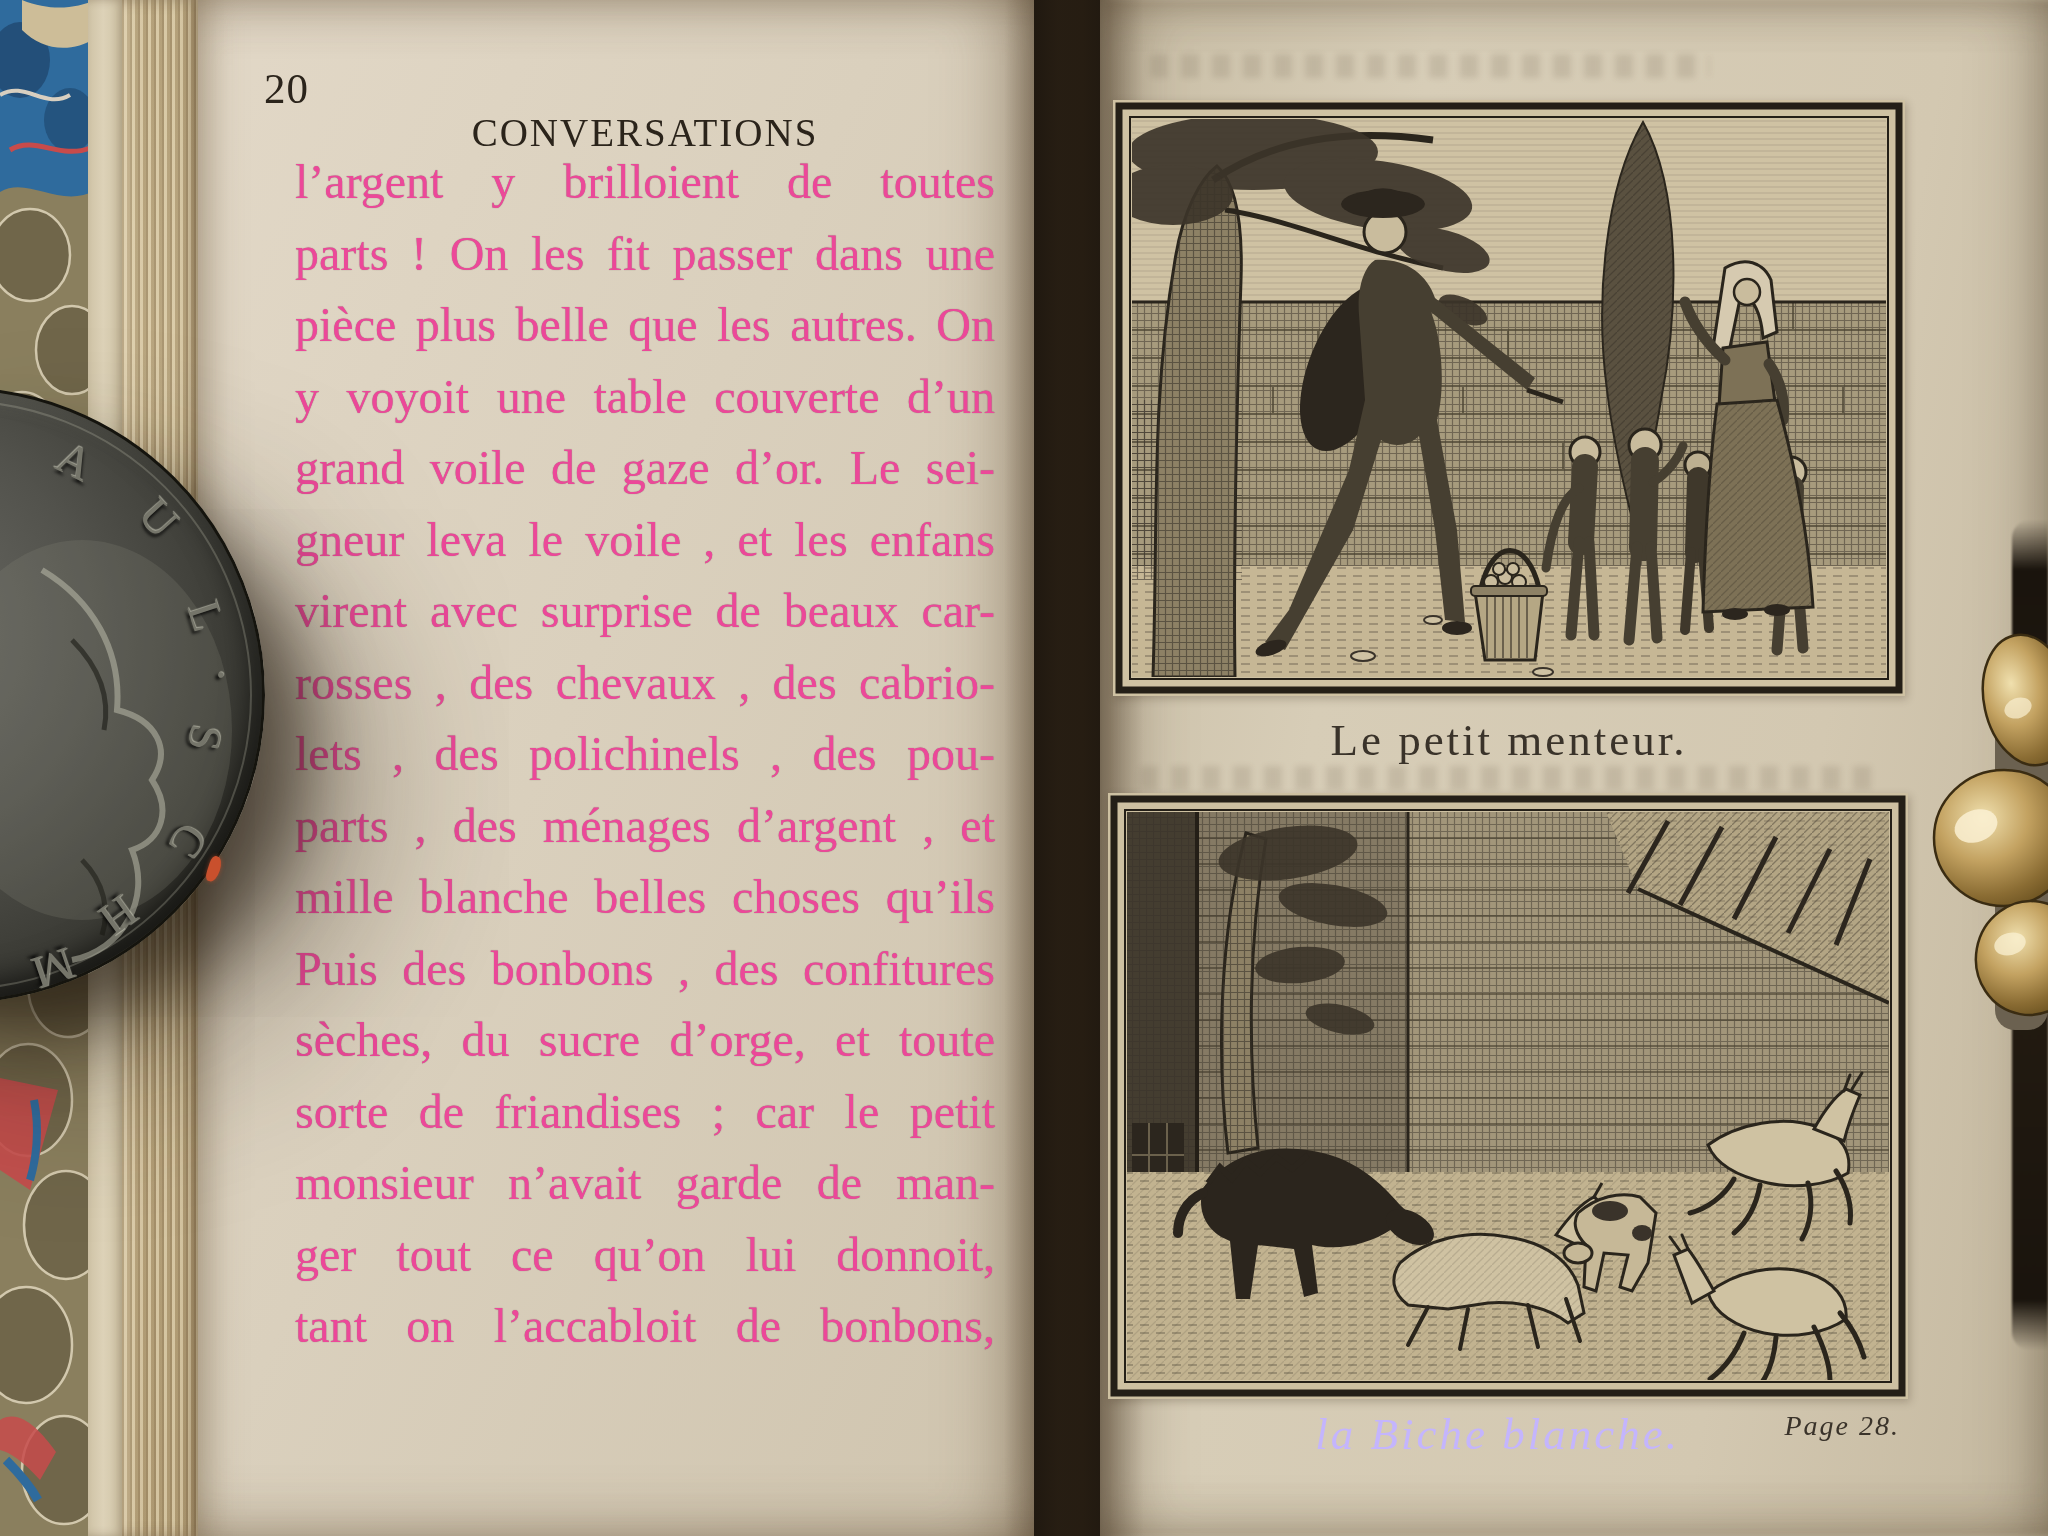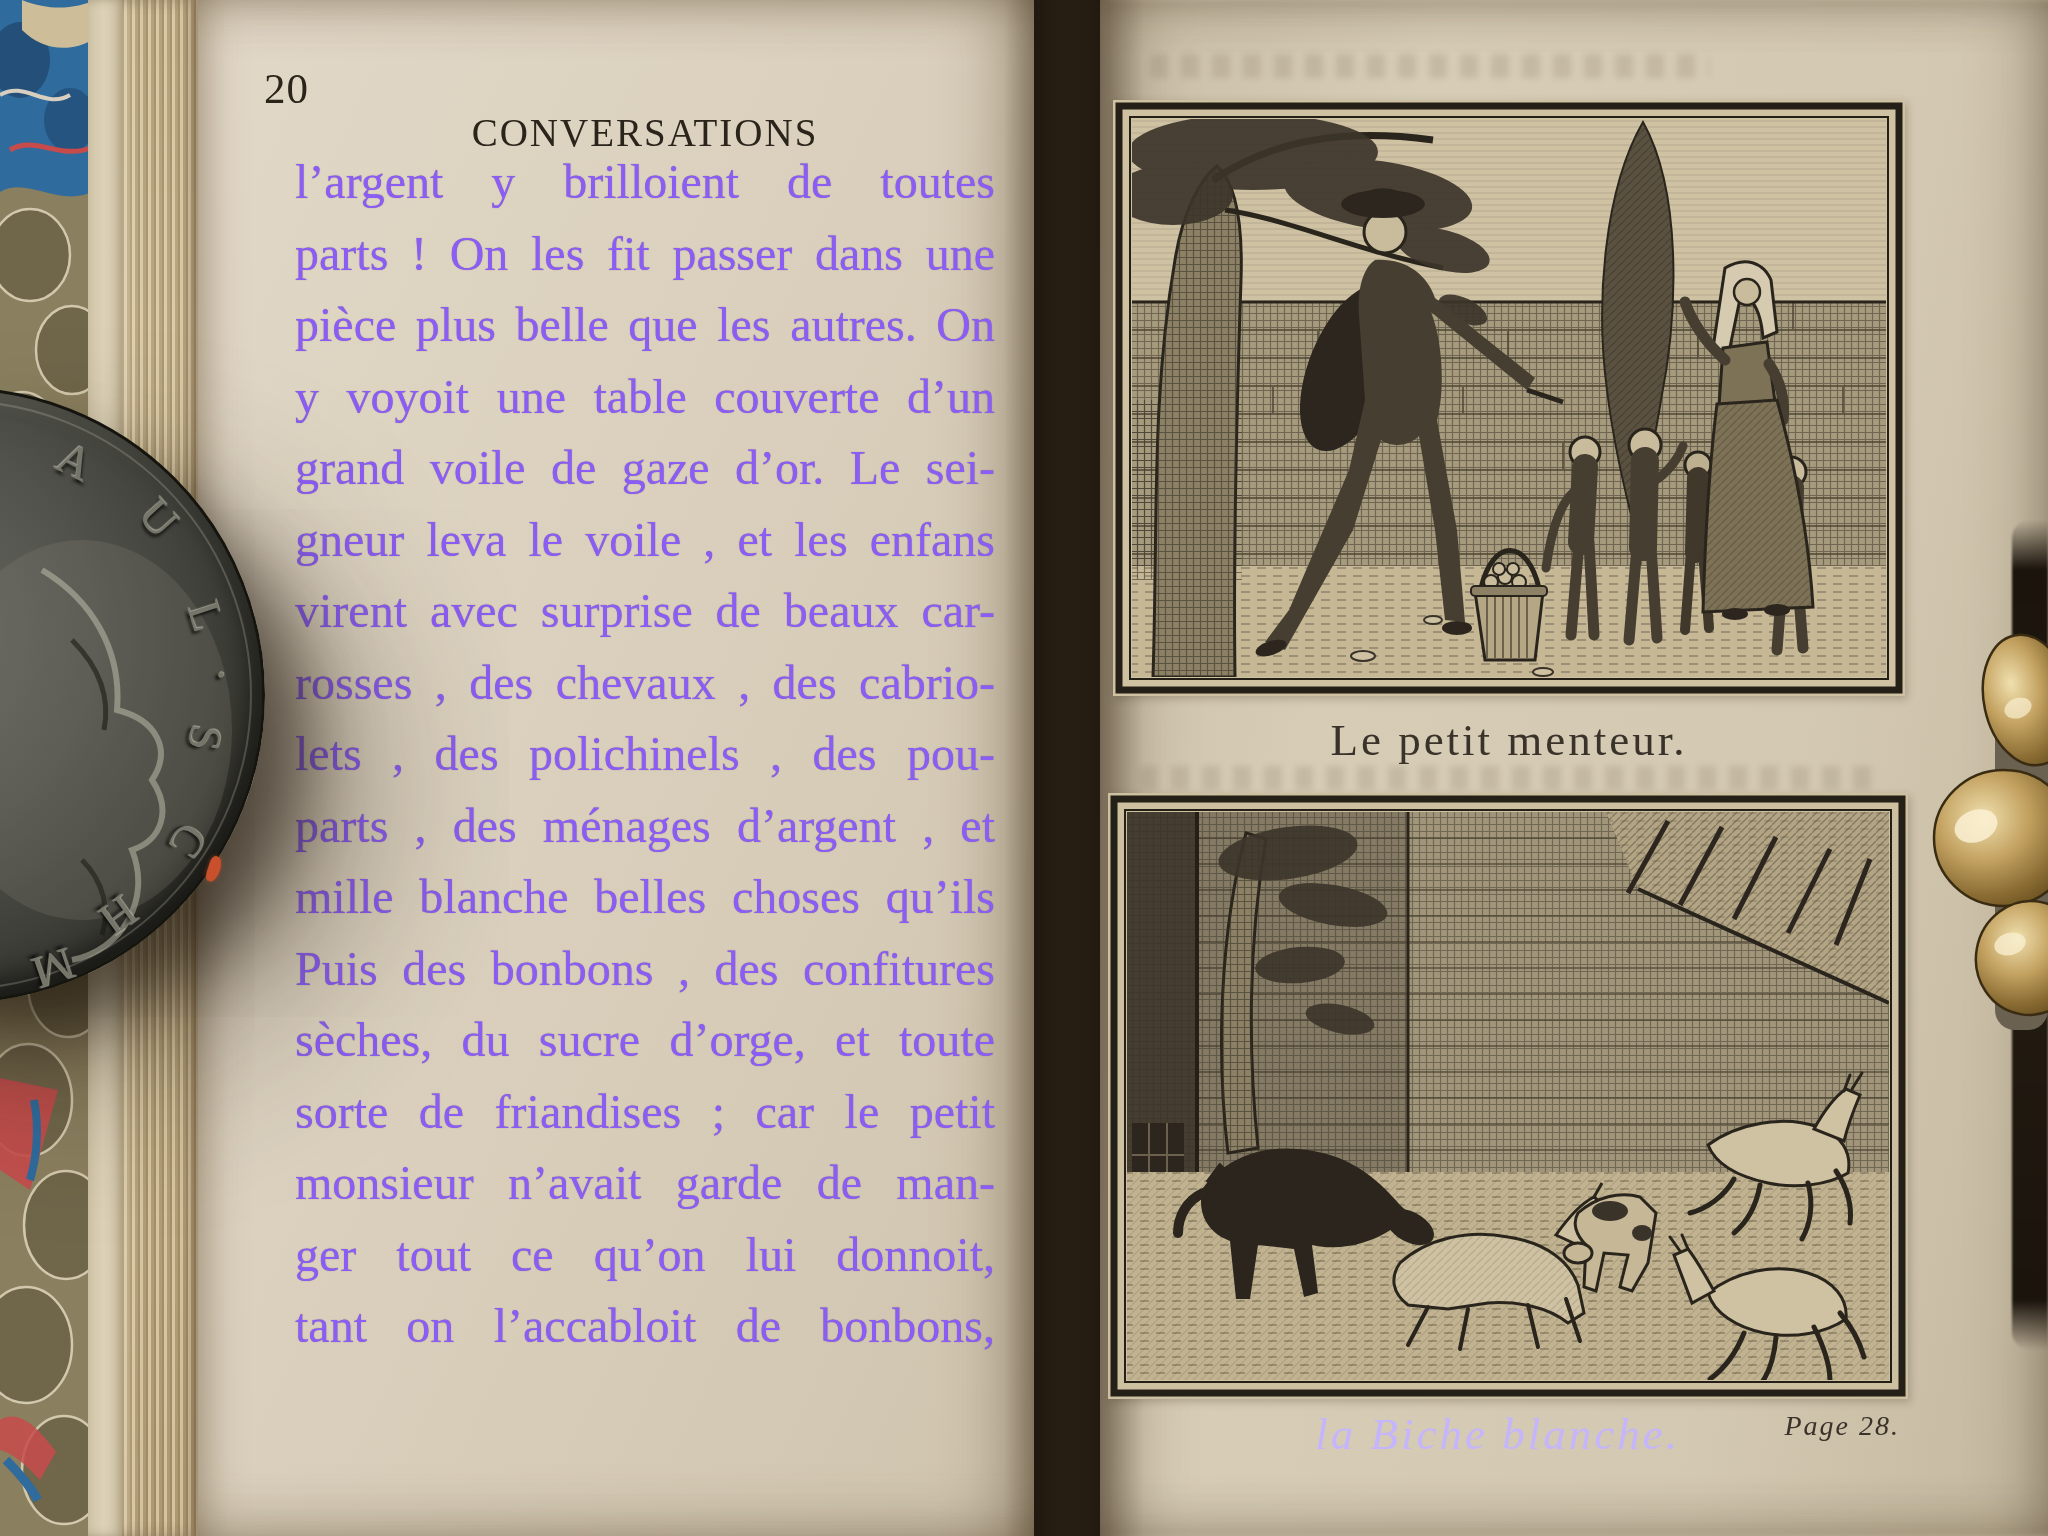--- a/index.html
+++ b/index.html
@@ -36,21 +36,21 @@
                inset 0 -40px 60px -42px rgba(95,75,48,.3);}
   .gutter-shadow{position:absolute;left:1004px;top:0;width:140px;height:1536px;z-index:2;
     background:linear-gradient(90deg,rgba(60,45,28,0),rgba(60,45,28,.42) 38%,
                rgba(48,36,22,.6) 56%,rgba(60,45,28,.22) 78%,rgba(60,45,28,0));}
 
   
   .lp-header{position:absolute;left:262px;top:60px;width:740px;height:56px;color:#2b241b;z-index:3;}
   .lp-pagenum{position:absolute;left:2px;top:4px;font-size:43px;letter-spacing:1px;}
   .lp-title{position:absolute;left:33px;top:6px;width:700px;text-align:center;
             font-size:39px;letter-spacing:2px;margin-top:44px;}
-  .lp-body{position:absolute;left:295px;top:146px;width:700px;z-index:3;color:#8b5cf6;
+  .lp-body{position:absolute;left:295px;top:146px;width:700px;z-index:3;color:#ec4899;
            font-size:48px;text-shadow:0 0 1px rgba(43,36,27,.45);}
   .bline{width:700px;height:71.5px;line-height:71.5px;white-space:nowrap;
          text-align:justify;text-align-last:justify;}
 
   
   .rp-pageref-top{position:absolute;left:1590px;top:42px;width:340px;text-align:right;z-index:3;
     font-style:italic;font-size:40px;color:#40382c;letter-spacing:2px;}
   .rp-caption-top{position:absolute;left:1113px;top:714px;width:792px;text-align:center;z-index:3;
     font-size:45px;color:#3a332a;letter-spacing:3px;}
   .rp-caption-bottom{position:absolute;left:1120px;top:1408px;width:560px;text-align:right;z-index:3;

